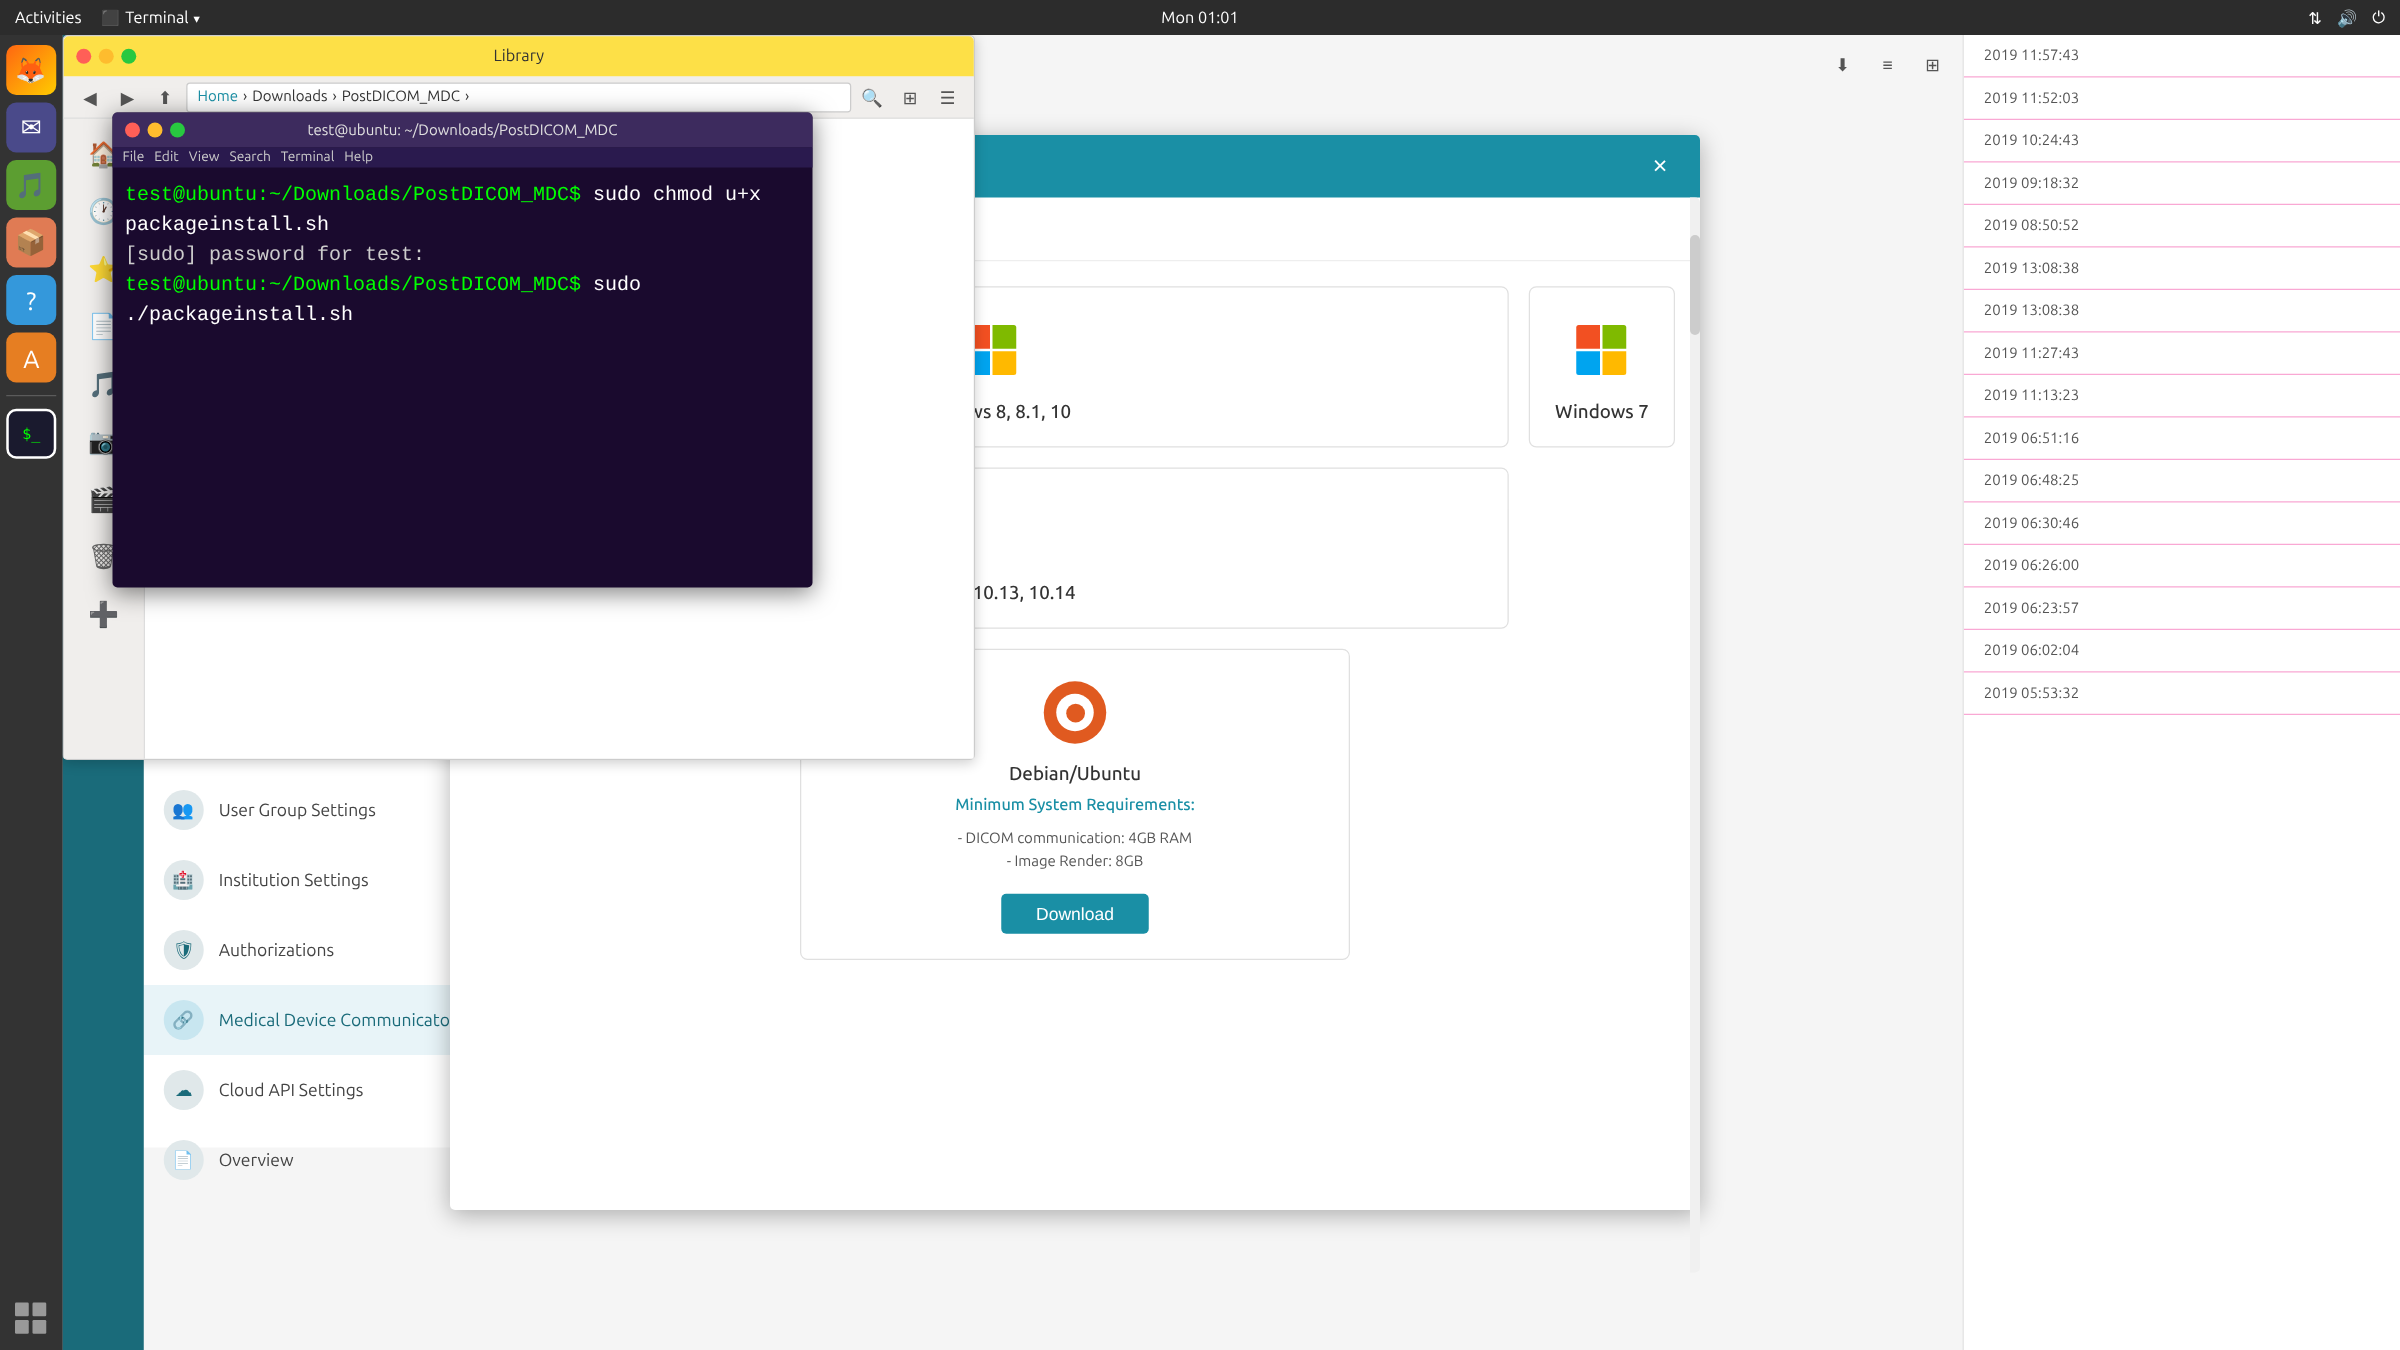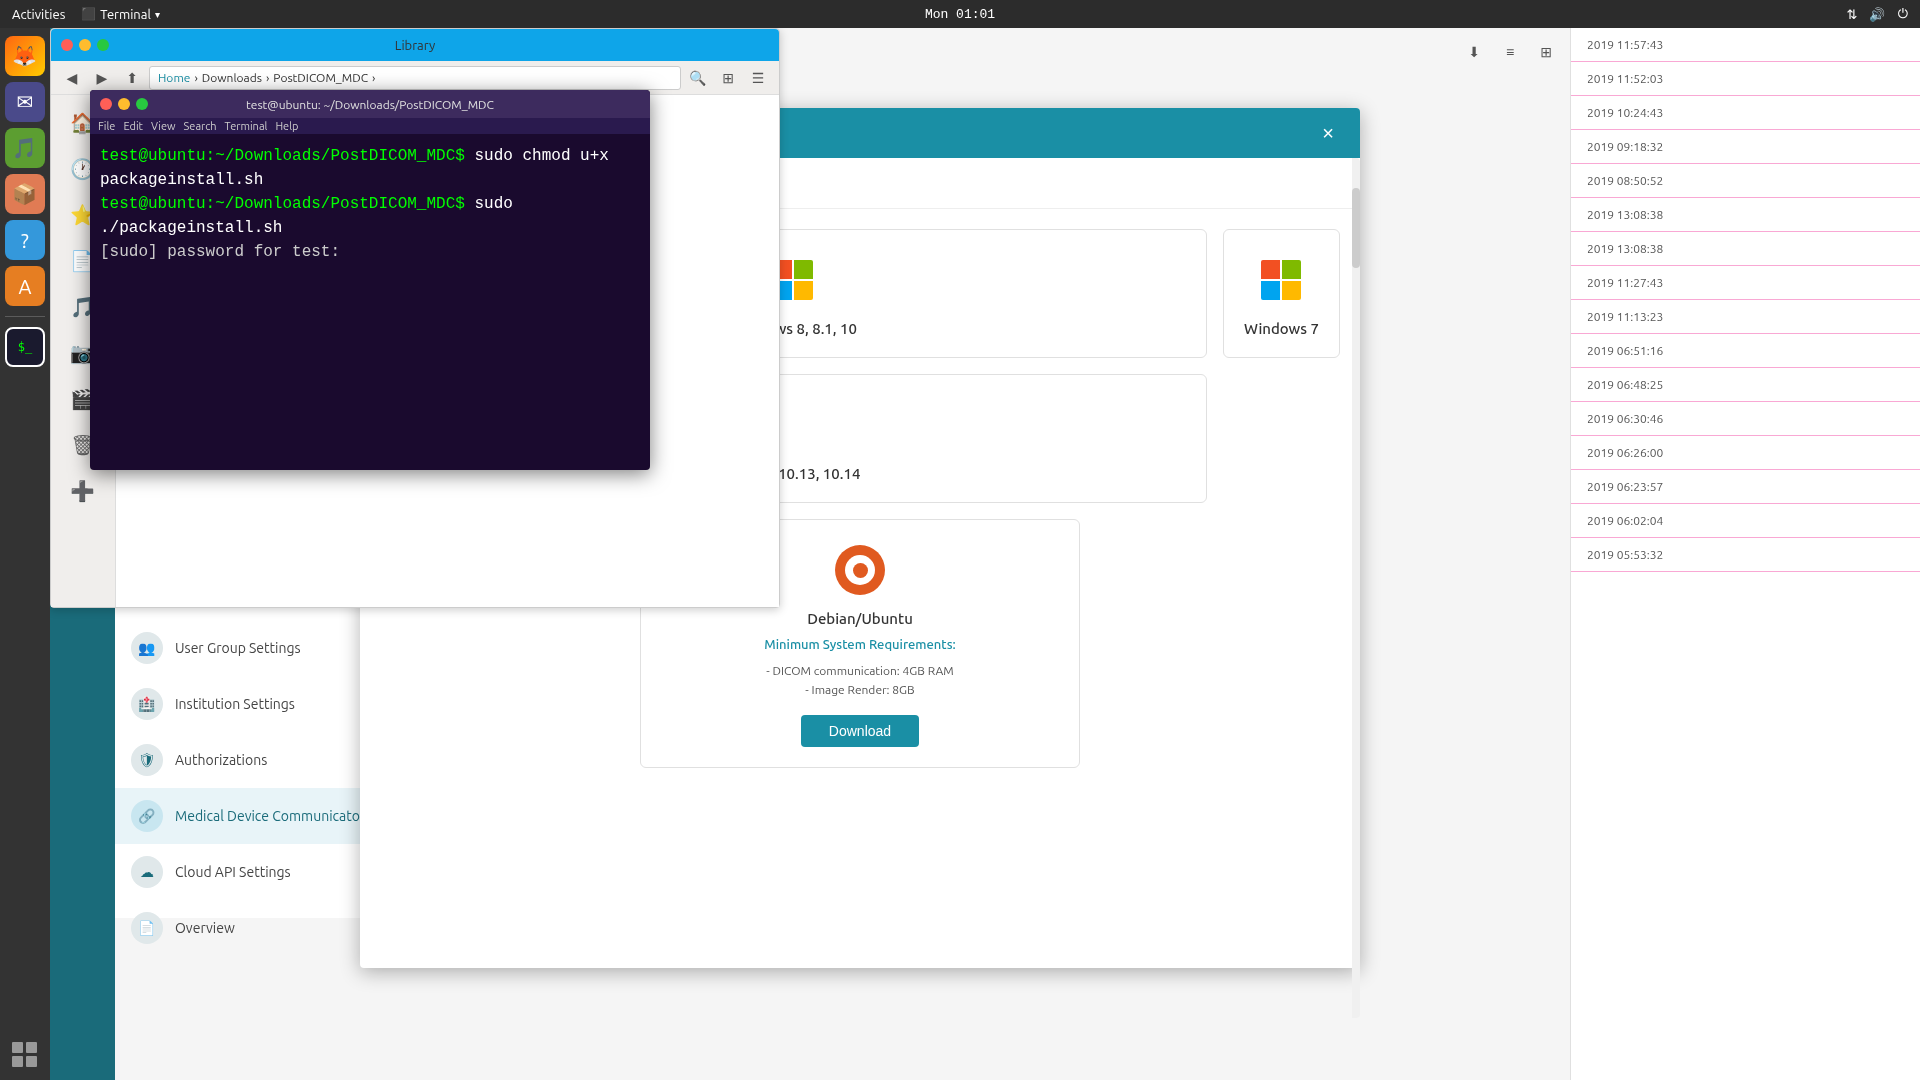--- a/index.html
+++ b/index.html
@@ -31,21 +31,21 @@
       justify-content: space-between;
       padding: 0 12px;
       color: #fff;
       font-size: 13px;
       position: absolute;
       top: 0;
       left: 0;
       z-index: 100;
     }
     .system-bar-left { display: flex; align-items: center; gap: 16px; }
-    .system-bar-center { position: absolute; left: 50%; transform: translateX(-50%); font-family: Liberation Mono, monospace; }
+    .system-bar-center { position: absolute; left: 50%; transform: translateX(-50%); }
     .system-bar-right { display: flex; align-items: center; gap: 12px; }
 
     
     .dock {
       position: absolute;
       left: 0;
       top: 28px;
       width: 50px;
       height: calc(100% - 28px);
       background: #333;
@@ -355,21 +355,21 @@
       background: #f6f5f4;
       border: 1px solid #ccc;
       box-shadow: 0 2px 10px rgba(0,0,0,0.2);
       z-index: 35;
       display: flex;
       flex-direction: column;
       border-radius: 4px;
     }
     .fm-titlebar {
       height: 32px;
-      background: #0ea5e9;
+      background: #fde047;
       border-radius: 4px 4px 0 0;
       display: flex;
       align-items: center;
       padding: 0 10px;
       gap: 8px;
       position: relative;
     }
     .fm-title-text {
       position: absolute;
       left: 50%;
@@ -584,25 +584,25 @@
       <span class="terminal-menu-item">Search</span>
       <span class="terminal-menu-item">Terminal</span>
       <span class="terminal-menu-item">Help</span>
     </div>
     <div class="terminal-body">
       <div>
         <span class="terminal-prompt">test@ubuntu:~/Downloads/PostDICOM_MDC$</span>
         <span class="terminal-cmd"> sudo chmod u+x packageinstall.sh</span>
       </div>
       <div>
+        <span class="terminal-output">[sudo] password for test:</span>
+      </div>
+      <div>
         <span class="terminal-prompt">test@ubuntu:~/Downloads/PostDICOM_MDC$</span>
         <span class="terminal-cmd"> sudo ./packageinstall.sh</span>
-      </div>
-      <div>
-        <span class="terminal-output">[sudo] password for test:</span>
       </div>
     </div>
   </div>
 
   <div style="position:absolute;top:28px;left:50px;width:1870px;height:1052px;background:#f5f5f5;z-index:1;">
 
     <div class="app-sidebar">
       <div class="sidebar-nav-icon">⌂</div>
       <div class="sidebar-nav-icon">⏱</div>
       <div class="sidebar-nav-icon">⬆</div>

